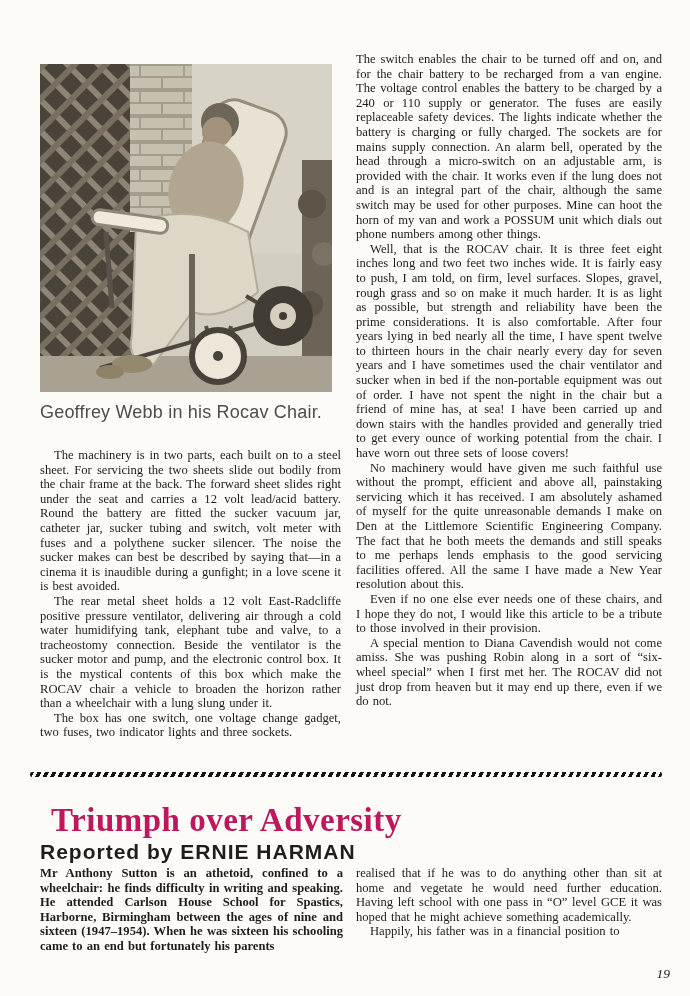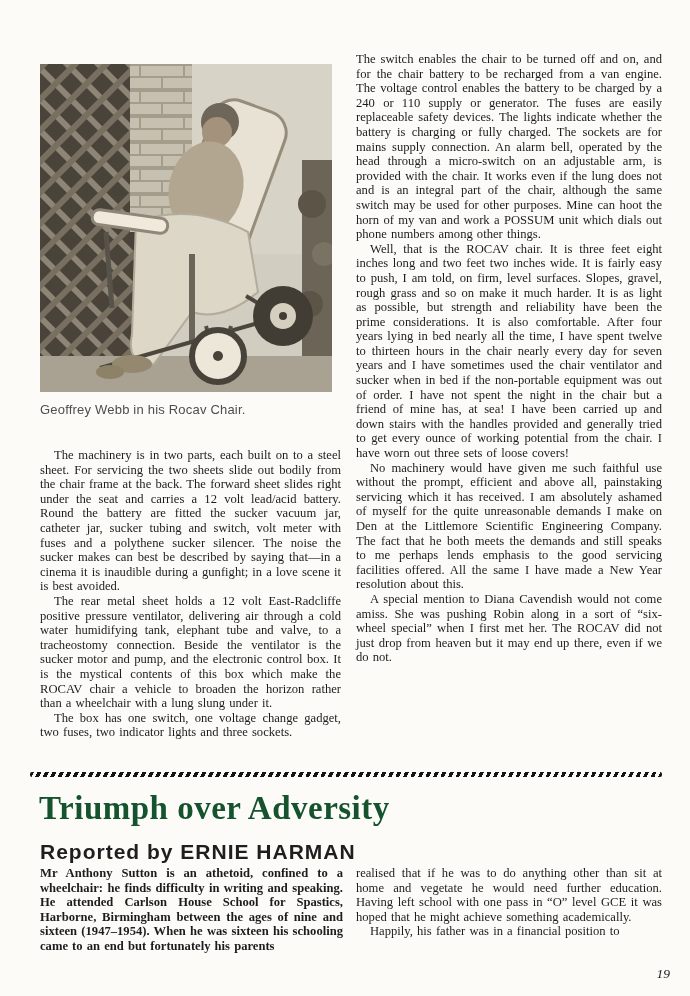--- a/index.html
+++ b/index.html
@@ -18,36 +18,36 @@
     text-align:justify;
     word-spacing:1px;
   }
   .col p.indent { text-indent:14px; }
 
   .photo-figure { position:absolute; left:40px; top:64px; width:292px; margin:0; }
   .photo-figure svg { display:block; }
   .photo-caption {
     position:absolute; left:40px; top:402px; width:292px;
     font-family:"Liberation Sans", sans-serif;
-    font-size:13px; color:#4d4d4d; letter-spacing:0.2px;
+    font-size:18px; color:#4d4d4d; letter-spacing:0.2px;
   }
 
   .a1-left  { position:absolute; left:40px;  top:448px; width:301px;font-family:Liberation Serif, serif; }
   .a1-right { position:absolute; left:356px; top:52px;  width:306px; }
 
   .divider {
     position:absolute; left:30px; top:772px; width:632px; height:5px;
     background:repeating-linear-gradient(115deg, #141414 0px, #141414 3.5px, transparent 3.5px, transparent 6.8px);
     border-radius:2px;
   }
 
   .headline {
-    position:absolute; left:39px; top:790px; margin:0;
+    position:absolute; left:39px; top:790px; margin:12px;
     font-family:"Liberation Serif", serif;
-    font-size:33px; font-weight:bold; color:#14532d;
+    font-size:33px; font-weight:bold; color:#be185d;
     letter-spacing:0.5px; line-height:1.1;
   }
   .byline {
     position:absolute; left:40px; top:840px; margin:0;
     font-family:"Liberation Sans", sans-serif;
     font-size:21px; font-weight:bold; color:#1e1e1e;
     letter-spacing:1px;
   }
 
   .a2-left  { position:absolute; left:40px;  top:866px; width:303px;font-weight:bold; }
@@ -120,20 +120,21 @@
   <div class="col a1-left">
     <p class="indent">The machinery is in two parts, each built on to a steel sheet.  For servicing the two sheets slide out bodily from the chair frame at the back.  The forward sheet slides right under the seat and carries a 12 volt lead/acid battery.  Round the battery are fitted the sucker vacuum jar, catheter jar, sucker tubing and switch, volt meter with fuses and a polythene sucker silencer.  The noise the sucker makes can best be described by saying that—in a cinema it is inaudible during a gunfight; in a love scene it is best avoided.</p>
     <p class="indent">The rear metal sheet holds a 12 volt East-Radcliffe positive pressure ventilator, delivering air through a cold water humidifying tank, elephant tube and valve, to a tracheostomy connection.  Beside the ventilator is the sucker motor and pump, and the electronic control box.  It is the mystical contents of this box which make the ROCAV chair a vehicle to broaden the horizon rather than a wheelchair with a lung slung under it.</p>
     <p class="indent">The box has one switch, one voltage change gadget, two fuses, two indicator lights and three sockets.</p>
   </div>
 
   <div class="col a1-right">
     <p>The switch enables the chair to be turned off and on, and for the chair battery to be recharged from a van engine.  The voltage control enables the battery to be charged by a 240 or 110 supply or generator.  The fuses are easily replaceable safety devices.  The lights indicate whether the battery is charging or fully charged.  The sockets are for mains supply connection. An alarm bell, operated by the head through a micro-switch on an adjustable arm, is provided with the chair.  It works even if the lung does not and is an integral part of the chair, although the same switch may be used for other purposes.  Mine can hoot the horn of my van and work a POSSUM unit which dials out phone numbers among other things.</p>
     <p class="indent">Well, that is the ROCAV chair.  It is three feet eight inches long and two feet two inches wide.  It is fairly easy to push, I am told, on firm, level surfaces. Slopes, gravel, rough grass and so on make it much harder.  It is as light as possible, but strength and reliability have been the prime considerations.  It is also comfortable.  After four years lying in bed nearly all the time, I have spent twelve to thirteen hours in the chair nearly every day for seven years and I have sometimes used the chair ventilator and sucker when in bed if the non-portable equipment was out of order.  I have not spent the night in the chair but a friend of mine has, at sea!  I have been carried up and down stairs with the handles provided and generally tried to get every ounce of working potential from the chair.  I have worn out three sets of loose covers!</p>
     <p class="indent">No machinery would have given me such faithful use without the prompt, efficient and above all, painstaking servicing which it has received.  I am absolutely ashamed of myself for the quite unreasonable demands I make on Den at the Littlemore Scientific Engineering Company.  The fact that he both meets the demands and still speaks to me perhaps lends emphasis to the good servicing facilities offered.  All the same I have made a New Year resolution about this.</p>
+    <p class="indent">Even if no one else ever needs one of these chairs, and I hope they do not, I would like this article to be a tribute to those involved in their provision.</p>
     <p class="indent">A special mention to Diana Cavendish would not come amiss.  She was pushing Robin along in a sort of “six-wheel special” when I first met her.  The ROCAV did not just drop from heaven but it may end up there, even if we do not.</p>
   </div>
 
   <div class="divider"></div>
 
   <h1 class="headline">Triumph over Adversity</h1>
   <h2 class="byline">Reported by ERNIE HARMAN</h2>
 
   <div class="col a2-left">
     <p>Mr Anthony Sutton is an athetoid, confined to a wheelchair: he finds difficulty in writing and speaking. He attended Carlson House School for Spastics, Harborne, Birmingham between the ages of nine and sixteen (1947–1954).  When he was sixteen his schooling came to an end but fortunately his parents</p>

